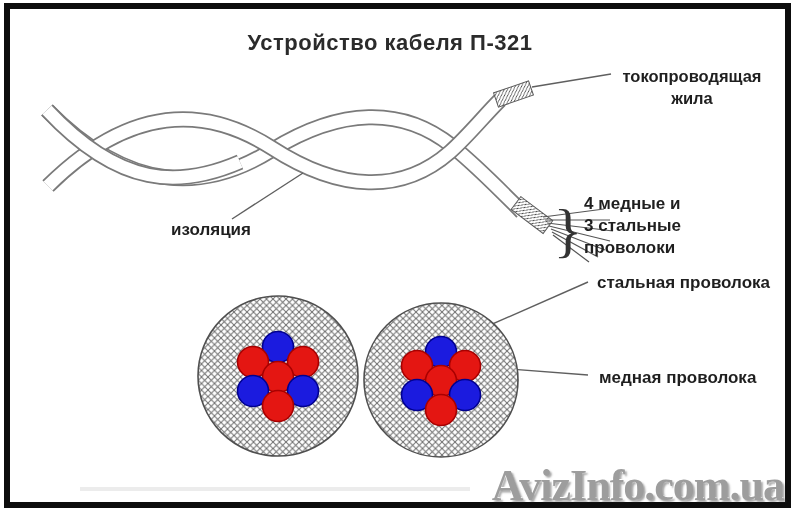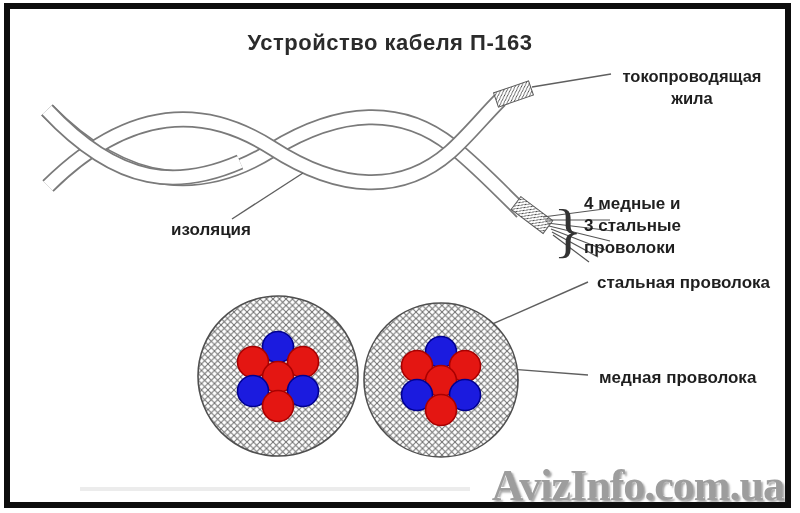--- a/index.html
+++ b/index.html
@@ -16,21 +16,21 @@
   #watermark{position:absolute;right:16px;top:460px;z-index:7;
      font-family:"Liberation Serif",serif;font-weight:bold;font-size:44px;
      color:#9d9d9d;letter-spacing:-1px;
      text-shadow:-1px -1px 0 #ffffff, 2px 2px 2px rgba(60,60,60,.45);}
 </style>
 </head>
 <body>
 
 <div id="page">
 
-  <div id="title">Устройство  кабеля П-163</div>
+  <div id="title">Устройство  кабеля П-321</div>
 
   <svg id="diagram" width="800" height="513" viewBox="0 0 800 513" xmlns="http://www.w3.org/2000/svg">
     <defs>
       <pattern id="mesh" patternUnits="userSpaceOnUse" width="6.5" height="6.5">
         <rect width="6.5" height="6.5" fill="#ffffff"></rect>
         <path d="M0,0 L6.5,6.5 M6.5,0 L0,6.5" stroke="#6e6e6e" stroke-width="1" fill="none"></path>
       </pattern>
       <pattern id="hatch" patternUnits="userSpaceOnUse" width="4" height="4">
         <rect width="4" height="4" fill="#ffffff"></rect>
         <path d="M0,4 L4,0" stroke="#4a4a4a" stroke-width="1" fill="none"></path>

